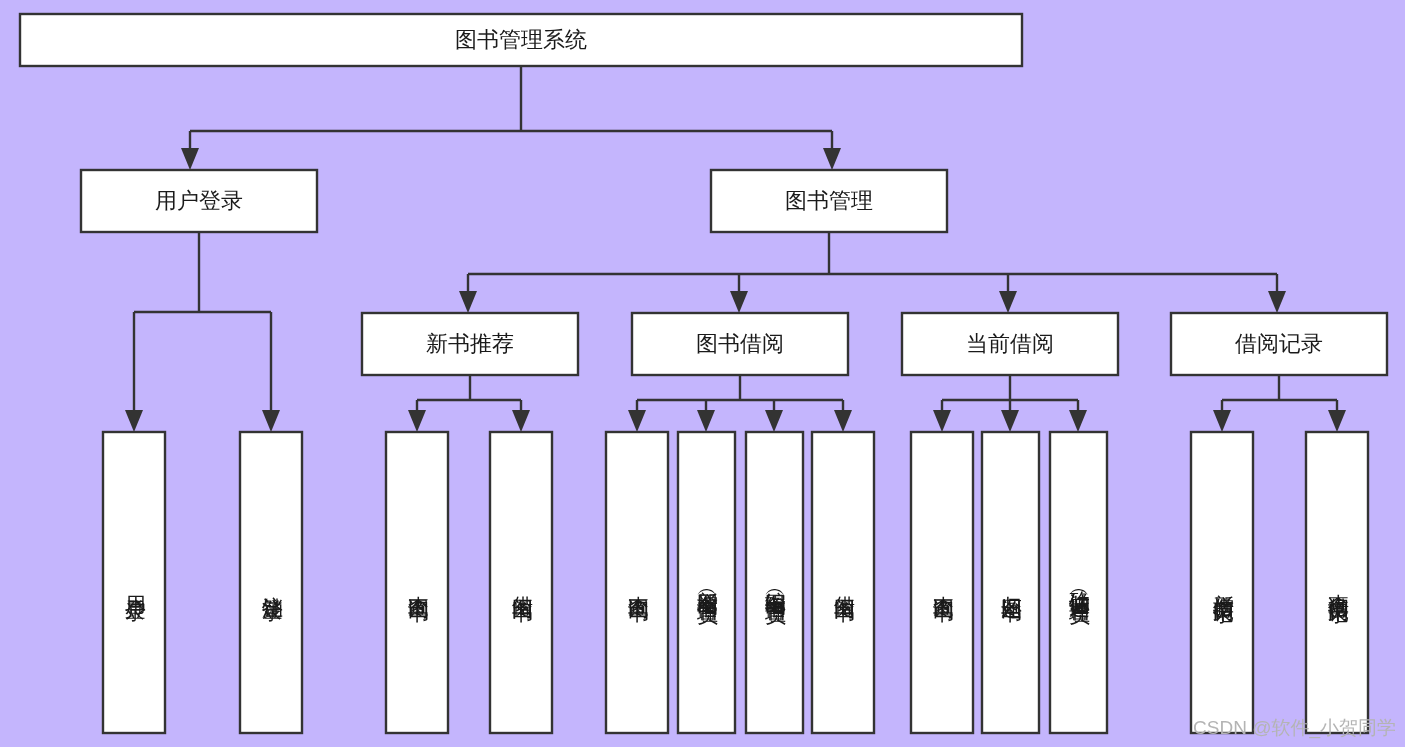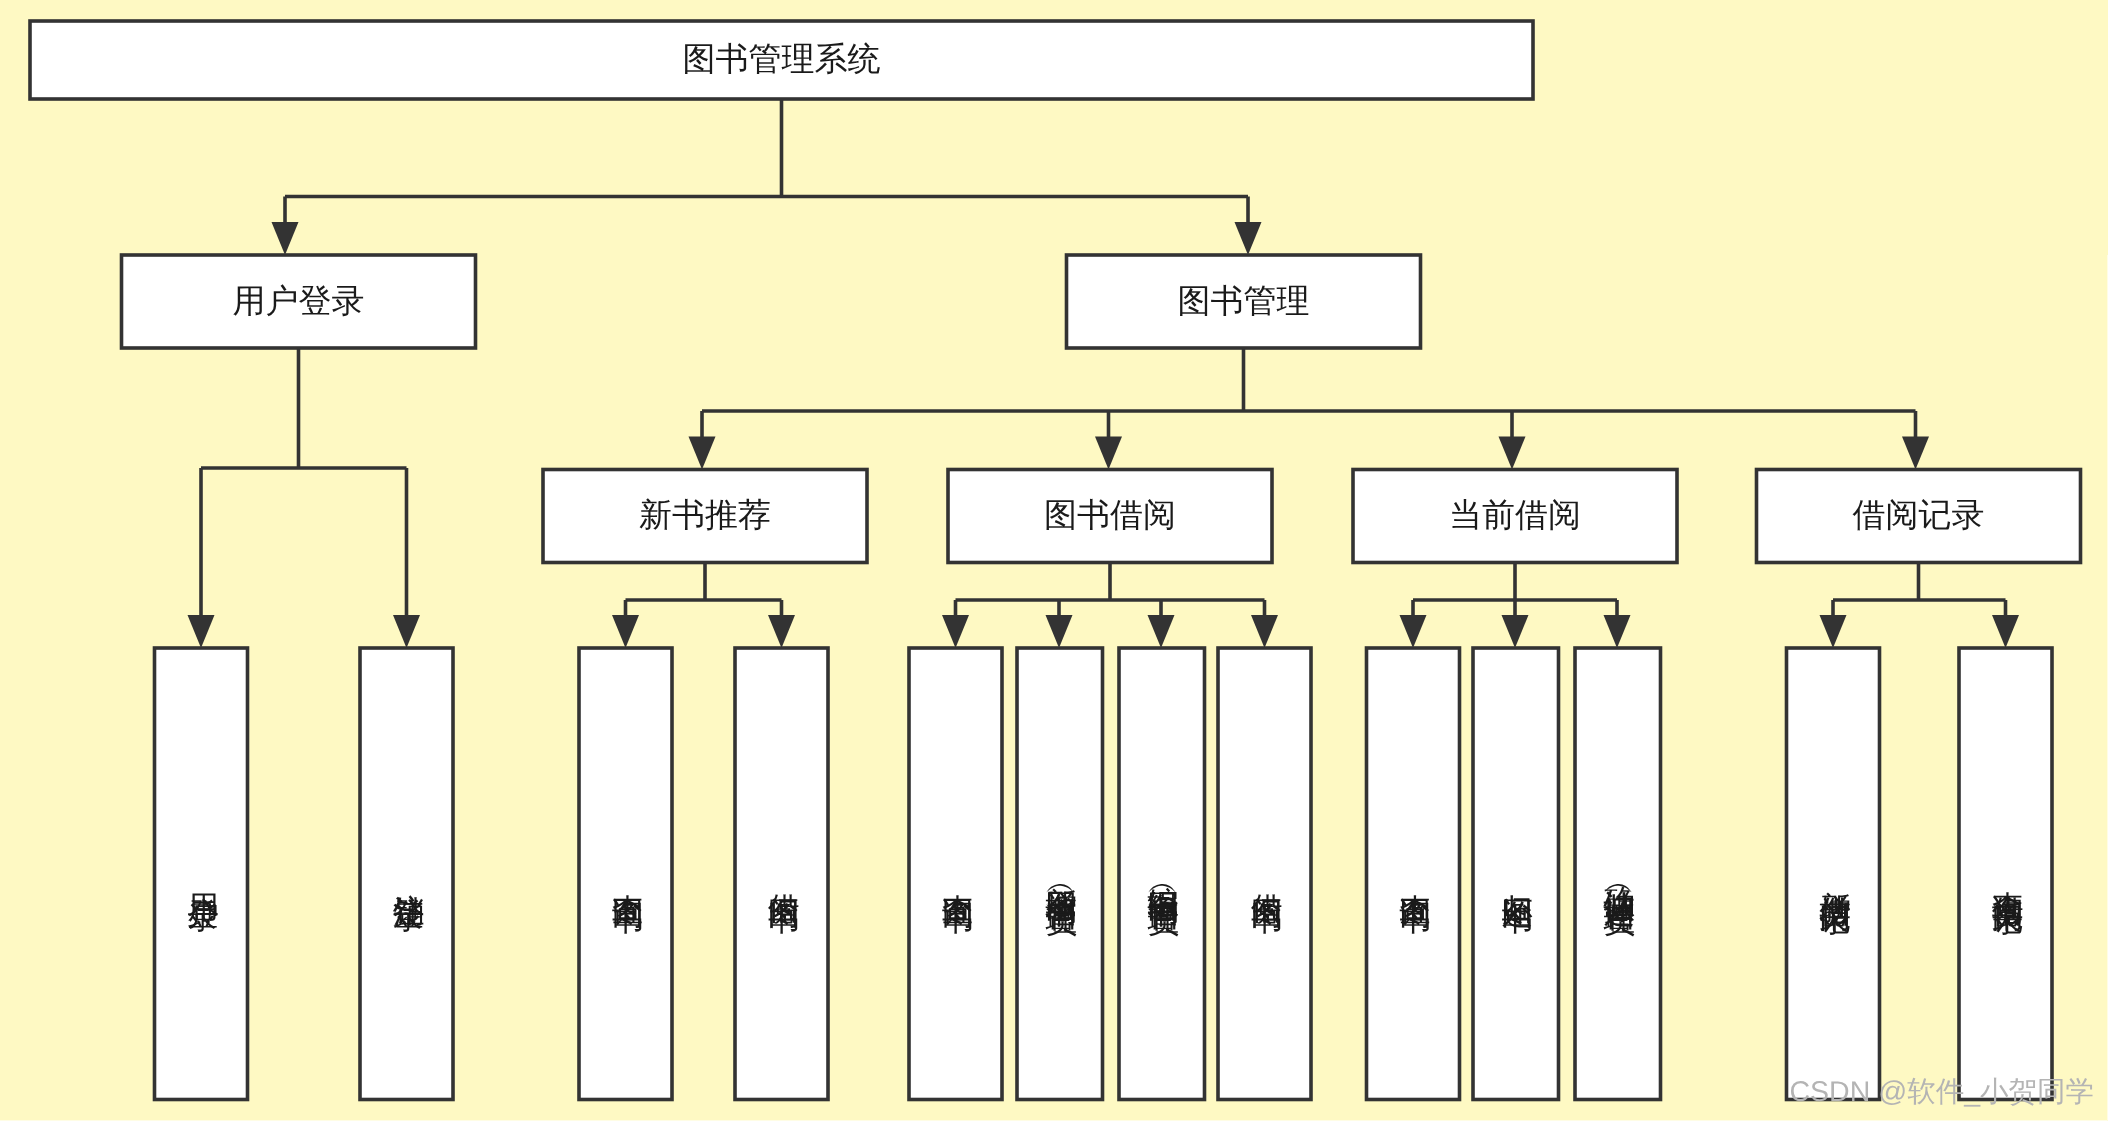--- a/index.html
+++ b/index.html
@@ -7,21 +7,21 @@
     padding: 0;
     background: #ffffff;
   }
   body {
     font-family: "Liberation Sans", "DejaVu Sans", sans-serif;
   }
   #diagram-root {
     position: relative;
     width: 1405px;
     height: 747px;
-    background: #fef9c3;
+    background: #c4b5fd;
     overflow: hidden;
   }
   svg#flow-svg {
     position: absolute;
     left: 0;
     top: 0;
     width: 1405px;
     height: 747px;
   }
   .node-box {

